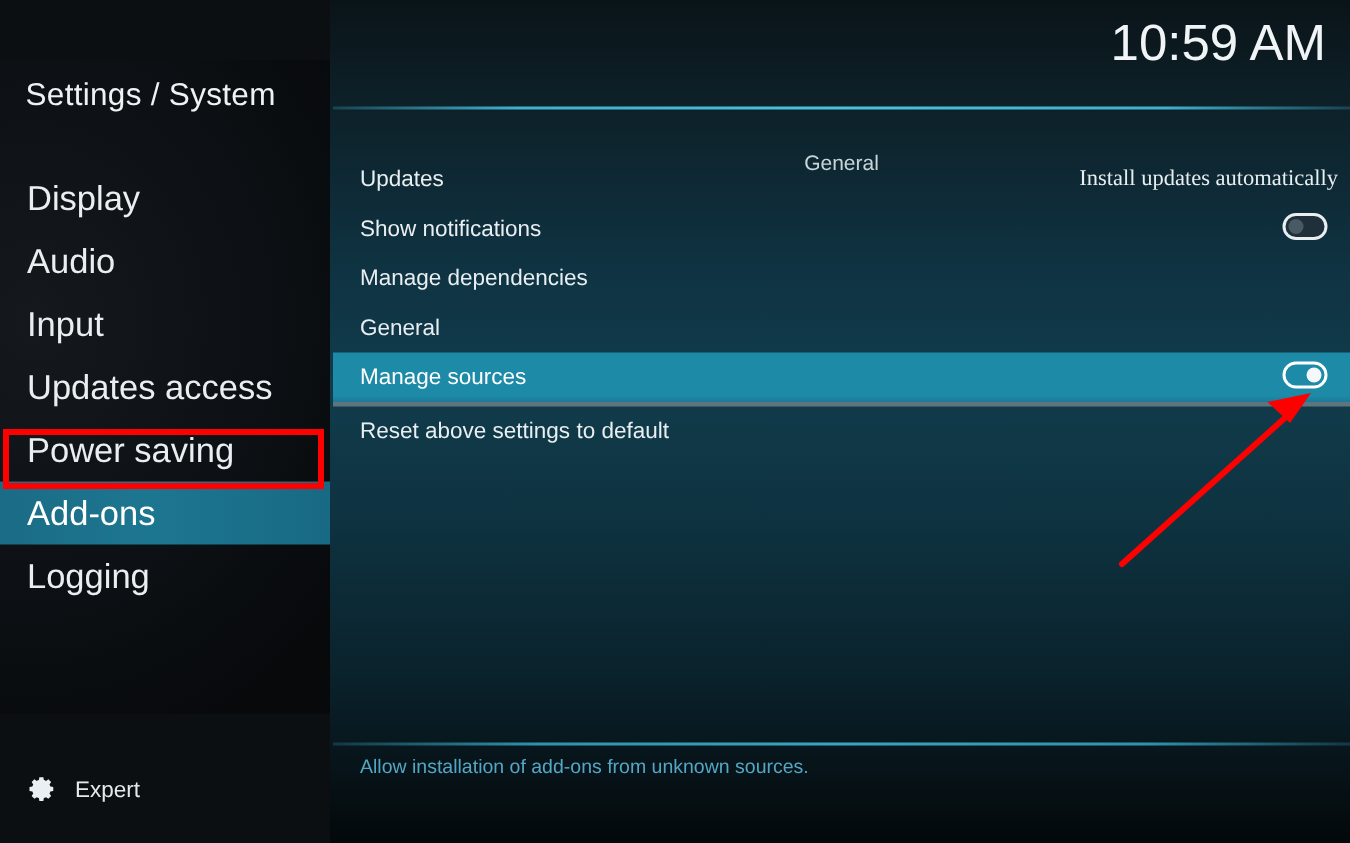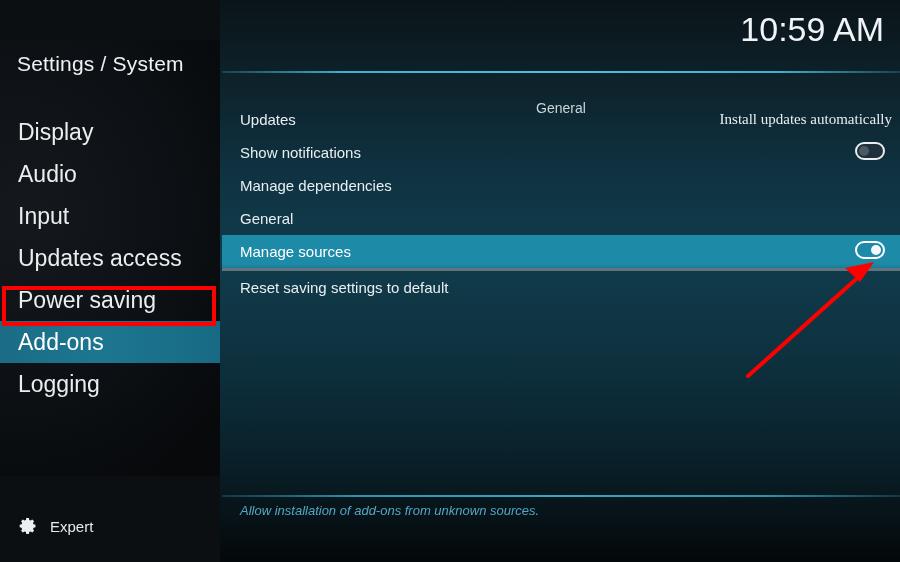--- a/index.html
+++ b/index.html
@@ -197,21 +197,20 @@
     height: 2px;
     background: linear-gradient(to right, rgba(62,170,198,.22), #2f93ae 20%, #3aa6c2 50%, #2f93ae 80%, rgba(62,170,198,.22));
   }
   #help-text {
     position: absolute;
     left: 18px;
     top: 503px;
     font-size: 13px;
     color: #53a7c4;
     white-space: nowrap;
-    font-style: italic;
   }
 
   
   #annotation-rect {
     position: absolute;
     left: 2px;
     top: 286px;
     width: 214px;
     height: 40px;
     border: 4px solid #fe0000;
@@ -302,21 +301,21 @@
         </div>
 
         <div class="setting-row selected">
           <span class="row-label">Manage sources</span>
           <span class="toggle on">
             <span class="knob"></span>
           </span>
         </div>
 
         <div class="setting-row" style="margin-top:3px;">
-          <span class="row-label">Reset saving settings to default</span>
+          <span class="row-label">Reset above settings to default</span>
         </div>
 
       </div>
 
       <div id="help-rule"></div>
       <div id="help-text">Allow installation of add-ons from unknown sources.</div>
 
     </div>
   </div>
 

